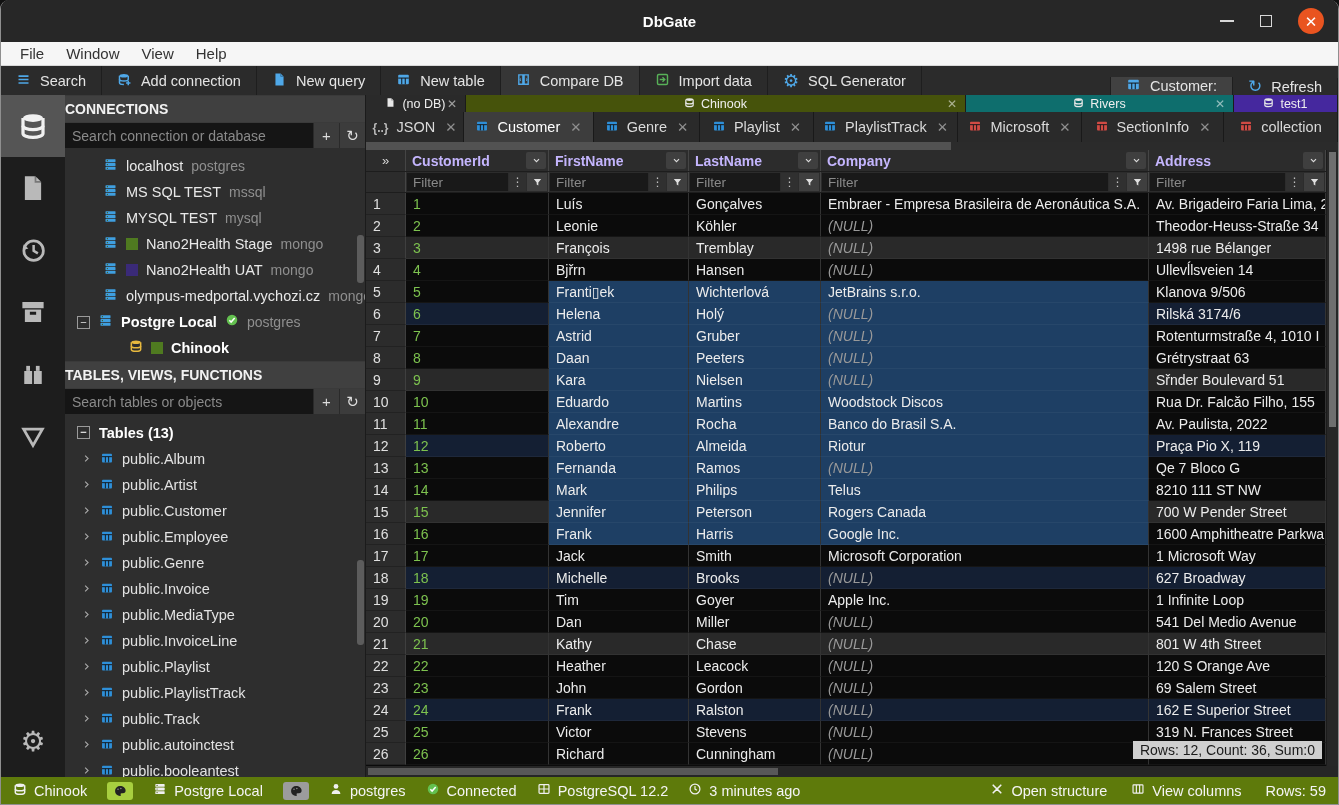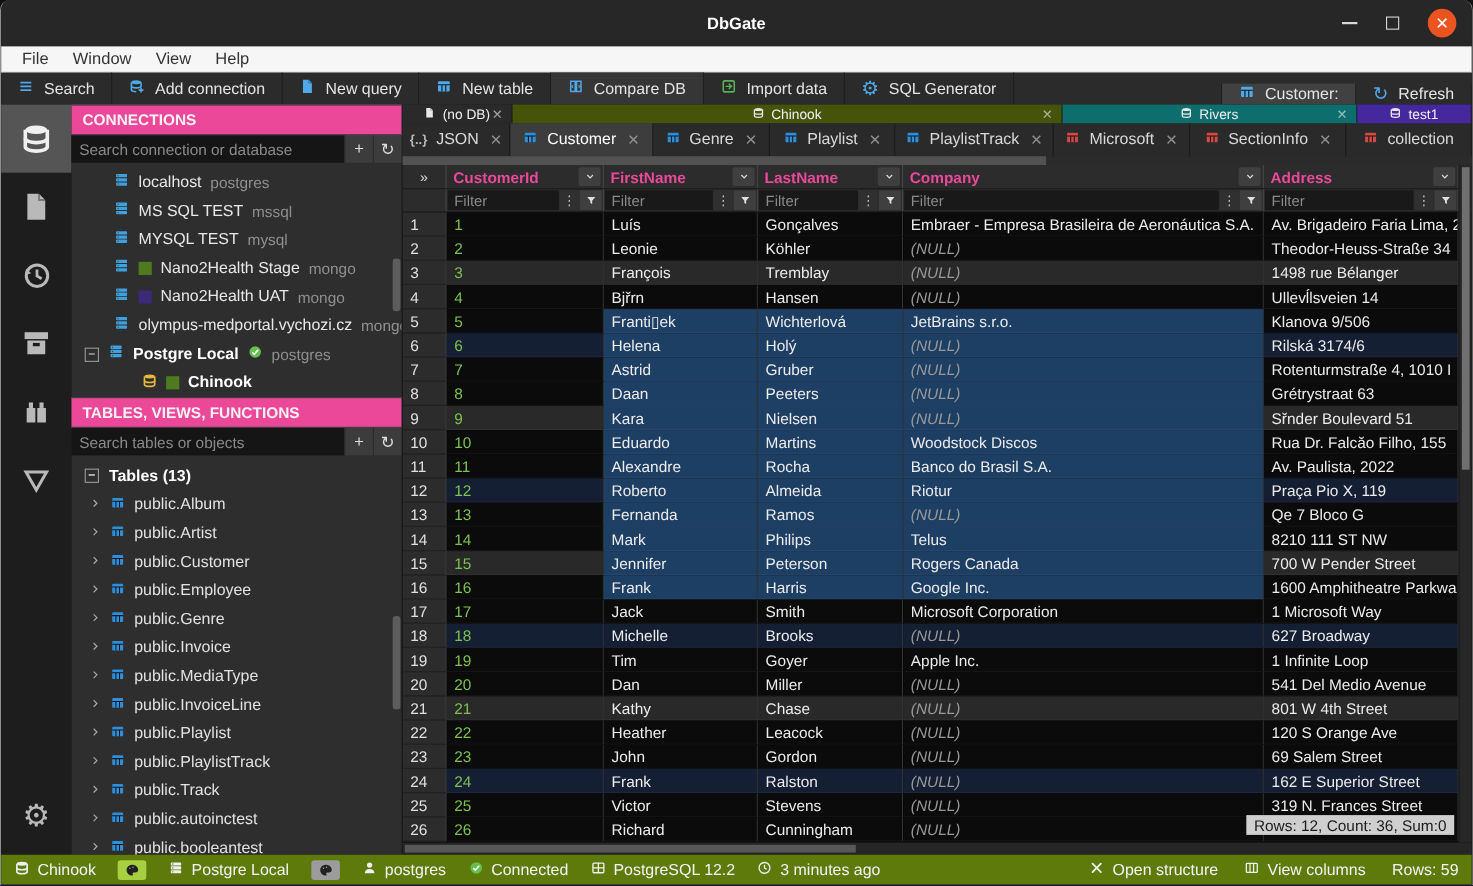--- a/index.html
+++ b/index.html
@@ -25,21 +25,21 @@
   .tbtn.cur{background:#414141;border-left:1px solid #1e1e1e;}
   
   .main{position:absolute;top:95px;bottom:27px;left:0;right:0;display:flex;}
   
   .rail{width:64px;background:#1d1d1d;display:flex;flex-direction:column;align-items:stretch;flex:none;}
   .rail-ic{height:62px;display:flex;align-items:center;justify-content:center;}
   .rail-ic.active{background:#555;}
   .rail-gear{margin-top:auto;height:70px;display:flex;align-items:center;justify-content:center;}
   
   .panel{width:301px;background:#2e2e2e;flex:none;display:flex;flex-direction:column;border-right:1px solid #1b1b1b;box-sizing:border-box;position:relative;}
-  .panel-h{height:26px;line-height:26px;padding-left:10px;color:#f2f2f2;font-weight:bold;font-size:14px;background:#ec4899;border-bottom:1px solid #3a3a3a;border-top:1px solid #3a3a3a;flex:none;}
+  .panel-h{height:26px;line-height:26px;color:#f2f2f2;font-weight:bold;font-size:14px;background:#404040;border-bottom:1px solid #3a3a3a;border-top:1px solid #3a3a3a;flex:none;}
   .searchrow{height:25px;display:flex;flex:none;}
   .searchrow input{flex:1;background:#151515;border:none;outline:none;color:#bbb;font-size:14px;padding:0 0 0 7px;font-family:inherit;min-width:0;}
   .searchrow input::placeholder{color:#8a8a8a;}
   .sbtn{width:25px;background:#3c3c3c;border-left:1px solid #2a2a2a;color:#ddd;display:flex;align-items:center;justify-content:center;font-size:15px;flex:none;}
   .list{padding-top:5px;flex:none;overflow:hidden;}
   .conn-row{height:26px;display:flex;align-items:center;gap:8px;padding-left:38px;white-space:nowrap;}
   .conn-row .nm{color:#e8e8e8;font-size:14.5px;}
   .conn-row .nm.b{font-weight:bold;color:#fff;}
   .conn-row .eng{color:#8f8f8f;font-size:14px;}
   .sq{width:12px;height:12px;flex:none;}
@@ -56,21 +56,21 @@
   .tab{display:flex;align-items:center;justify-content:center;gap:8px;border-right:1px solid #191919;color:#dadada;font-size:14.5px;background:#2a2a2a;box-sizing:border-box;white-space:nowrap;overflow:hidden;}
   .tab.active{background:#3d3d3d;color:#fff;}
   .tab .x{color:#909090;font-size:13.5px;margin-left:2px;}
   .tabstrip{height:8px;background:#2b2b2b;position:relative;flex:none;}
   .tabstrip .thumb{position:absolute;left:0;top:0;bottom:0;width:585px;background:#525252;}
   
   .gridwrap{flex:1;min-height:0;position:relative;background:#0b0b0b;display:flex;flex-direction:column;}
   .ghead{height:22px;display:flex;flex:none;background:#2c2c2c;border-bottom:1px solid #1d1d1d;box-sizing:border-box;padding-right:12px;}
   .gh-gutter{width:40px;flex:none;display:flex;align-items:center;justify-content:center;color:#d8d8d8;font-size:13px;border-right:1px solid #454545;box-sizing:border-box;}
   .gh-cell{display:flex;align-items:center;border-right:1px solid #454545;box-sizing:border-box;flex:none;overflow:hidden;}
-  .gh-cell .lbl{flex:1;color:#ec4899;font-weight:bold;font-size:14px;padding-left:6px;white-space:nowrap;overflow:hidden;}
+  .gh-cell .lbl{flex:1;color:#c4b5fd;font-weight:bold;font-size:14px;padding-left:6px;white-space:nowrap;overflow:hidden;}
   .chevbox{width:20px;height:17px;background:#3f3f3f;display:flex;align-items:center;justify-content:center;margin-right:2px;flex:none;border-radius:2px;}
   .gfilter{height:21px;display:flex;flex:none;background:#2c2c2c;border-bottom:1px solid #1d1d1d;box-sizing:border-box;padding-right:12px;}
   .gf-gutter{width:40px;flex:none;border-right:1px solid #454545;box-sizing:border-box;}
   .gf-cell{display:flex;align-items:stretch;border-right:1px solid #454545;box-sizing:border-box;flex:none;overflow:hidden;padding:1px;}
   .gf-cell input{flex:1;min-width:0;background:#191919;border:none;outline:none;color:#bbb;font-size:13.5px;padding-left:6px;font-family:inherit;}
   .gf-cell input::placeholder{color:#8a8a8a;}
   .kebab{width:17px;background:#303030;color:#c0c0c0;display:flex;align-items:center;justify-content:center;font-size:12px;flex:none;margin-left:1px;}
   .funnel{width:20px;background:#3f3f3f;display:flex;align-items:center;justify-content:center;flex:none;margin-left:1px;}
   .gbody{flex:1;overflow:hidden;padding-right:12px;}
   .grow{height:22px;display:flex;}

